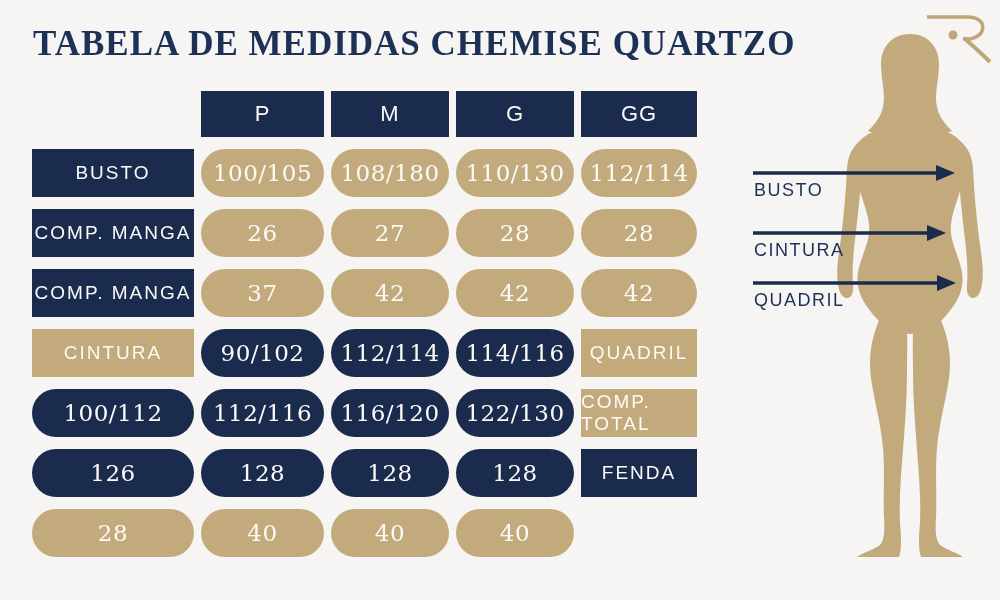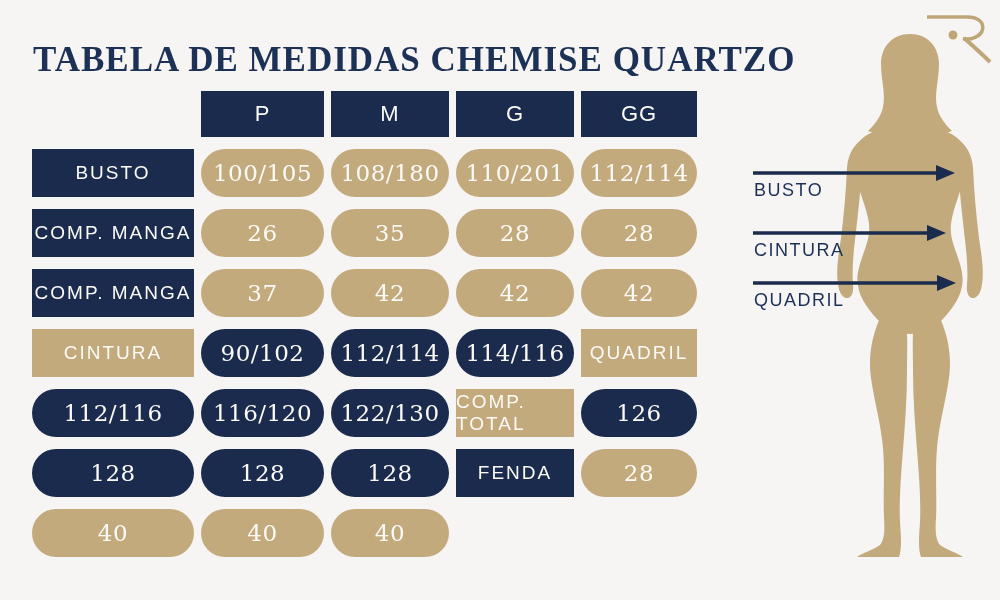--- a/index.html
+++ b/index.html
@@ -2,21 +2,21 @@
 <html style="--navy: #1a2b4d; --tan: #c3aa7d; --bg: #f6f5f3; --gold: #bfa678; --title_navy: #1d3156; --cell_text: #fbfaf7;"><head>
 <meta charset="utf-8">
 <style>
   html,body{margin:0;padding:0;}
   body{
     width:1000px;height:600px;position:relative;overflow:hidden;
     background:var(--bg,#f6f5f3);
     font-family:"Liberation Sans",sans-serif;
   }
   .page-title{
-    position:absolute;left:33px;top:40px;
+    position:absolute;left:33px;top:24px;
     font-family:"Liberation Serif",serif;
     font-size:35px;font-weight:600;letter-spacing:1px;
     color:var(--title_navy,#1d3156);
     white-space:nowrap;
   }
   
   .size-table{
     position:absolute;left:32px;top:91px;
     display:grid;
     grid-template-columns:162px 123px 118px 118px 116px;
@@ -65,37 +65,38 @@
 
 <div class="size-table">
     <div class="cell corner"></div>
     <div class="cell navy size-header">P</div>
     <div class="cell navy size-header">M</div>
     <div class="cell navy size-header">G</div>
     <div class="cell navy size-header">GG</div>
     <div class="cell navy row-label">BUSTO</div>
     <div class="cell tan value">100/105</div>
     <div class="cell tan value">108/180</div>
-    <div class="cell tan value">110/201</div>
+    <div class="cell tan value">110/130</div>
     <div class="cell tan value">112/114</div>
     <div class="cell navy row-label">COMP. MANGA</div>
     <div class="cell tan value">26</div>
-    <div class="cell tan value">35</div>
+    <div class="cell tan value">27</div>
     <div class="cell tan value">28</div>
     <div class="cell tan value">28</div>
     <div class="cell navy row-label">COMP. MANGA</div>
     <div class="cell tan value">37</div>
     <div class="cell tan value">42</div>
     <div class="cell tan value">42</div>
     <div class="cell tan value">42</div>
     <div class="cell tan row-label">CINTURA</div>
     <div class="cell navy value">90/102</div>
     <div class="cell navy value">112/114</div>
     <div class="cell navy value">114/116</div>
     <div class="cell tan row-label">QUADRIL</div>
+    <div class="cell navy value">100/112</div>
     <div class="cell navy value">112/116</div>
     <div class="cell navy value">116/120</div>
     <div class="cell navy value">122/130</div>
     <div class="cell tan row-label">COMP. TOTAL</div>
     <div class="cell navy value">126</div>
     <div class="cell navy value">128</div>
     <div class="cell navy value">128</div>
     <div class="cell navy value">128</div>
     <div class="cell navy row-label">FENDA</div>
     <div class="cell tan value">28</div>

